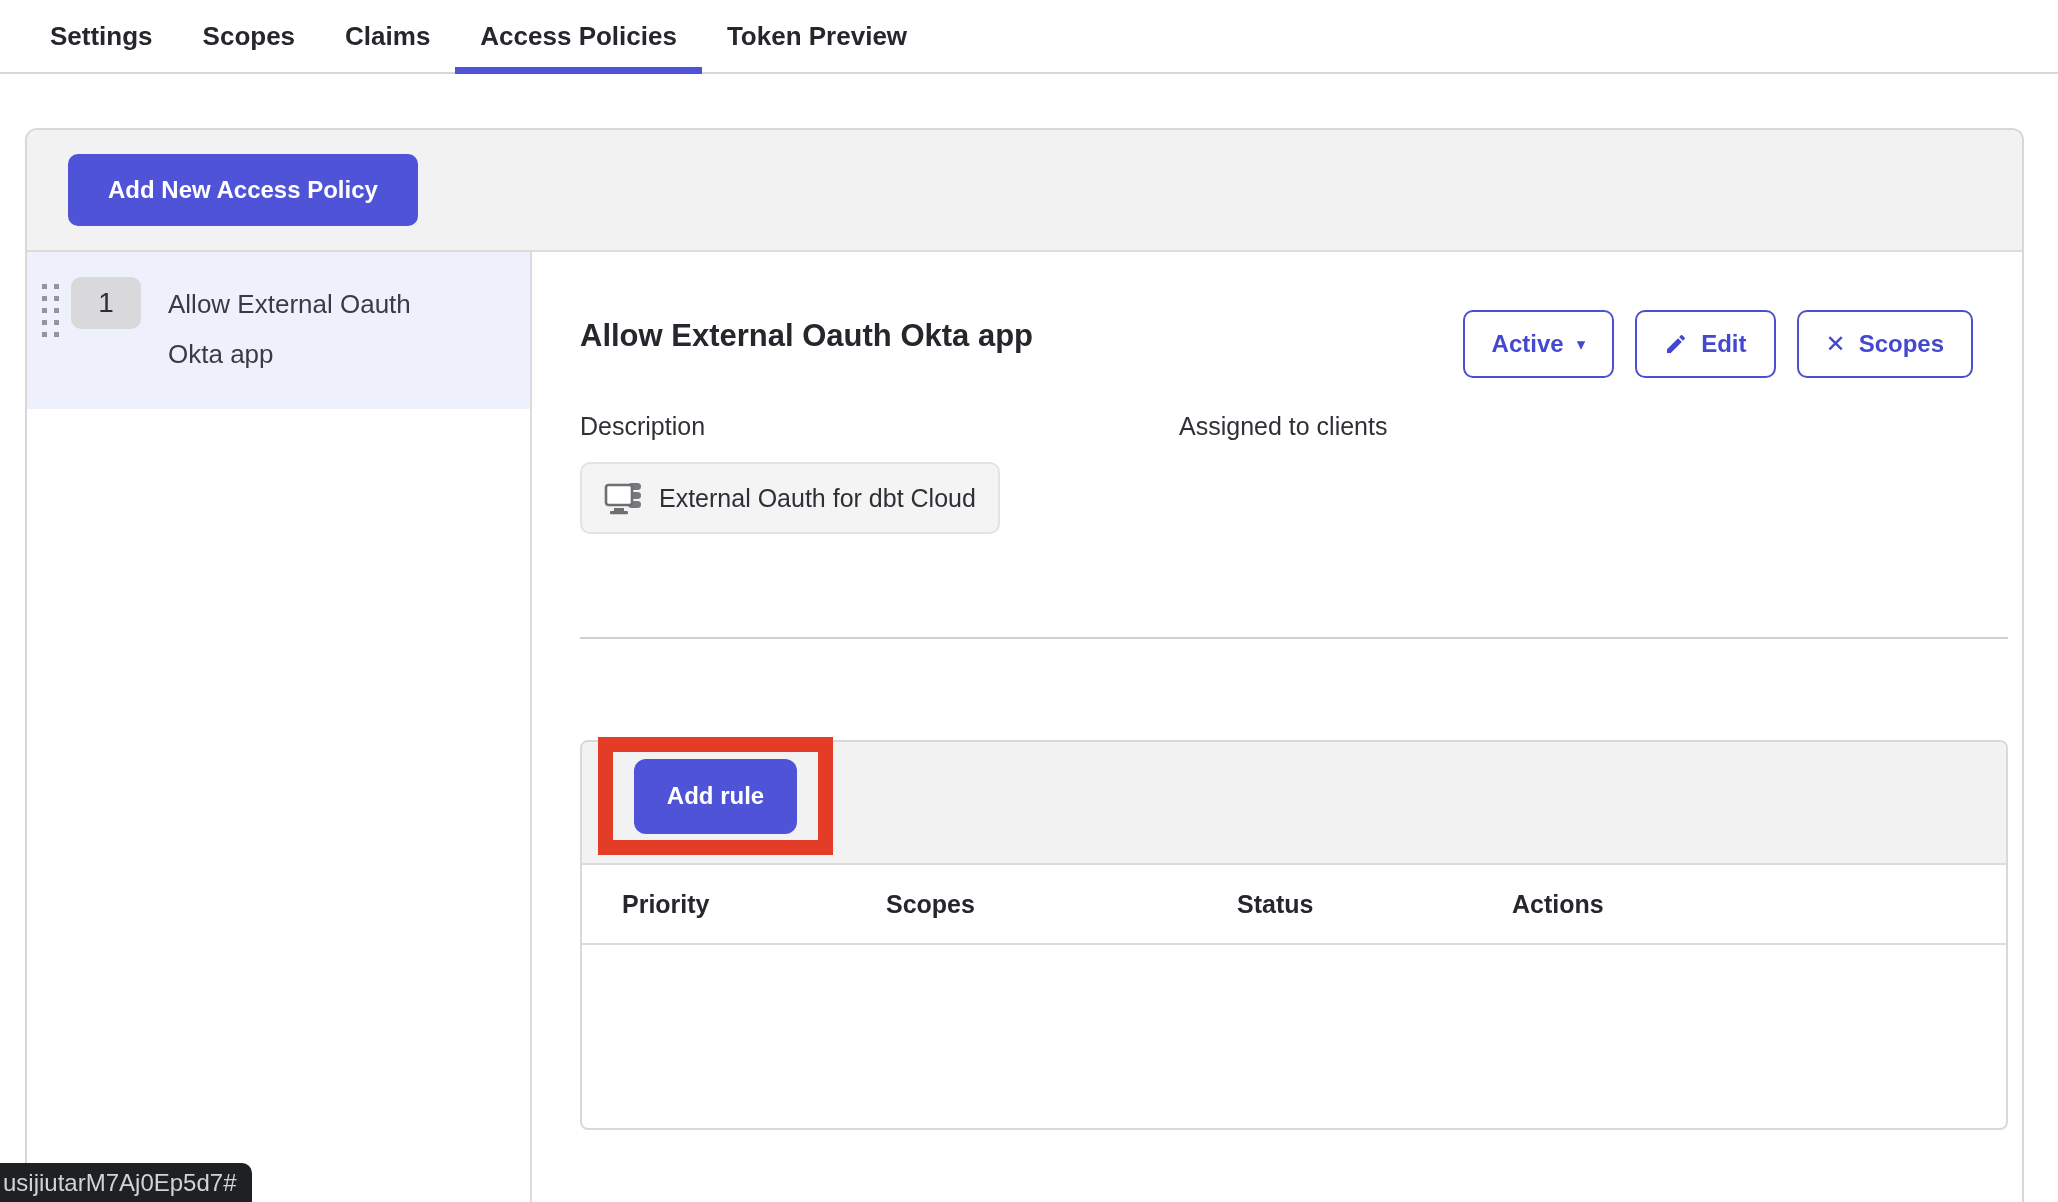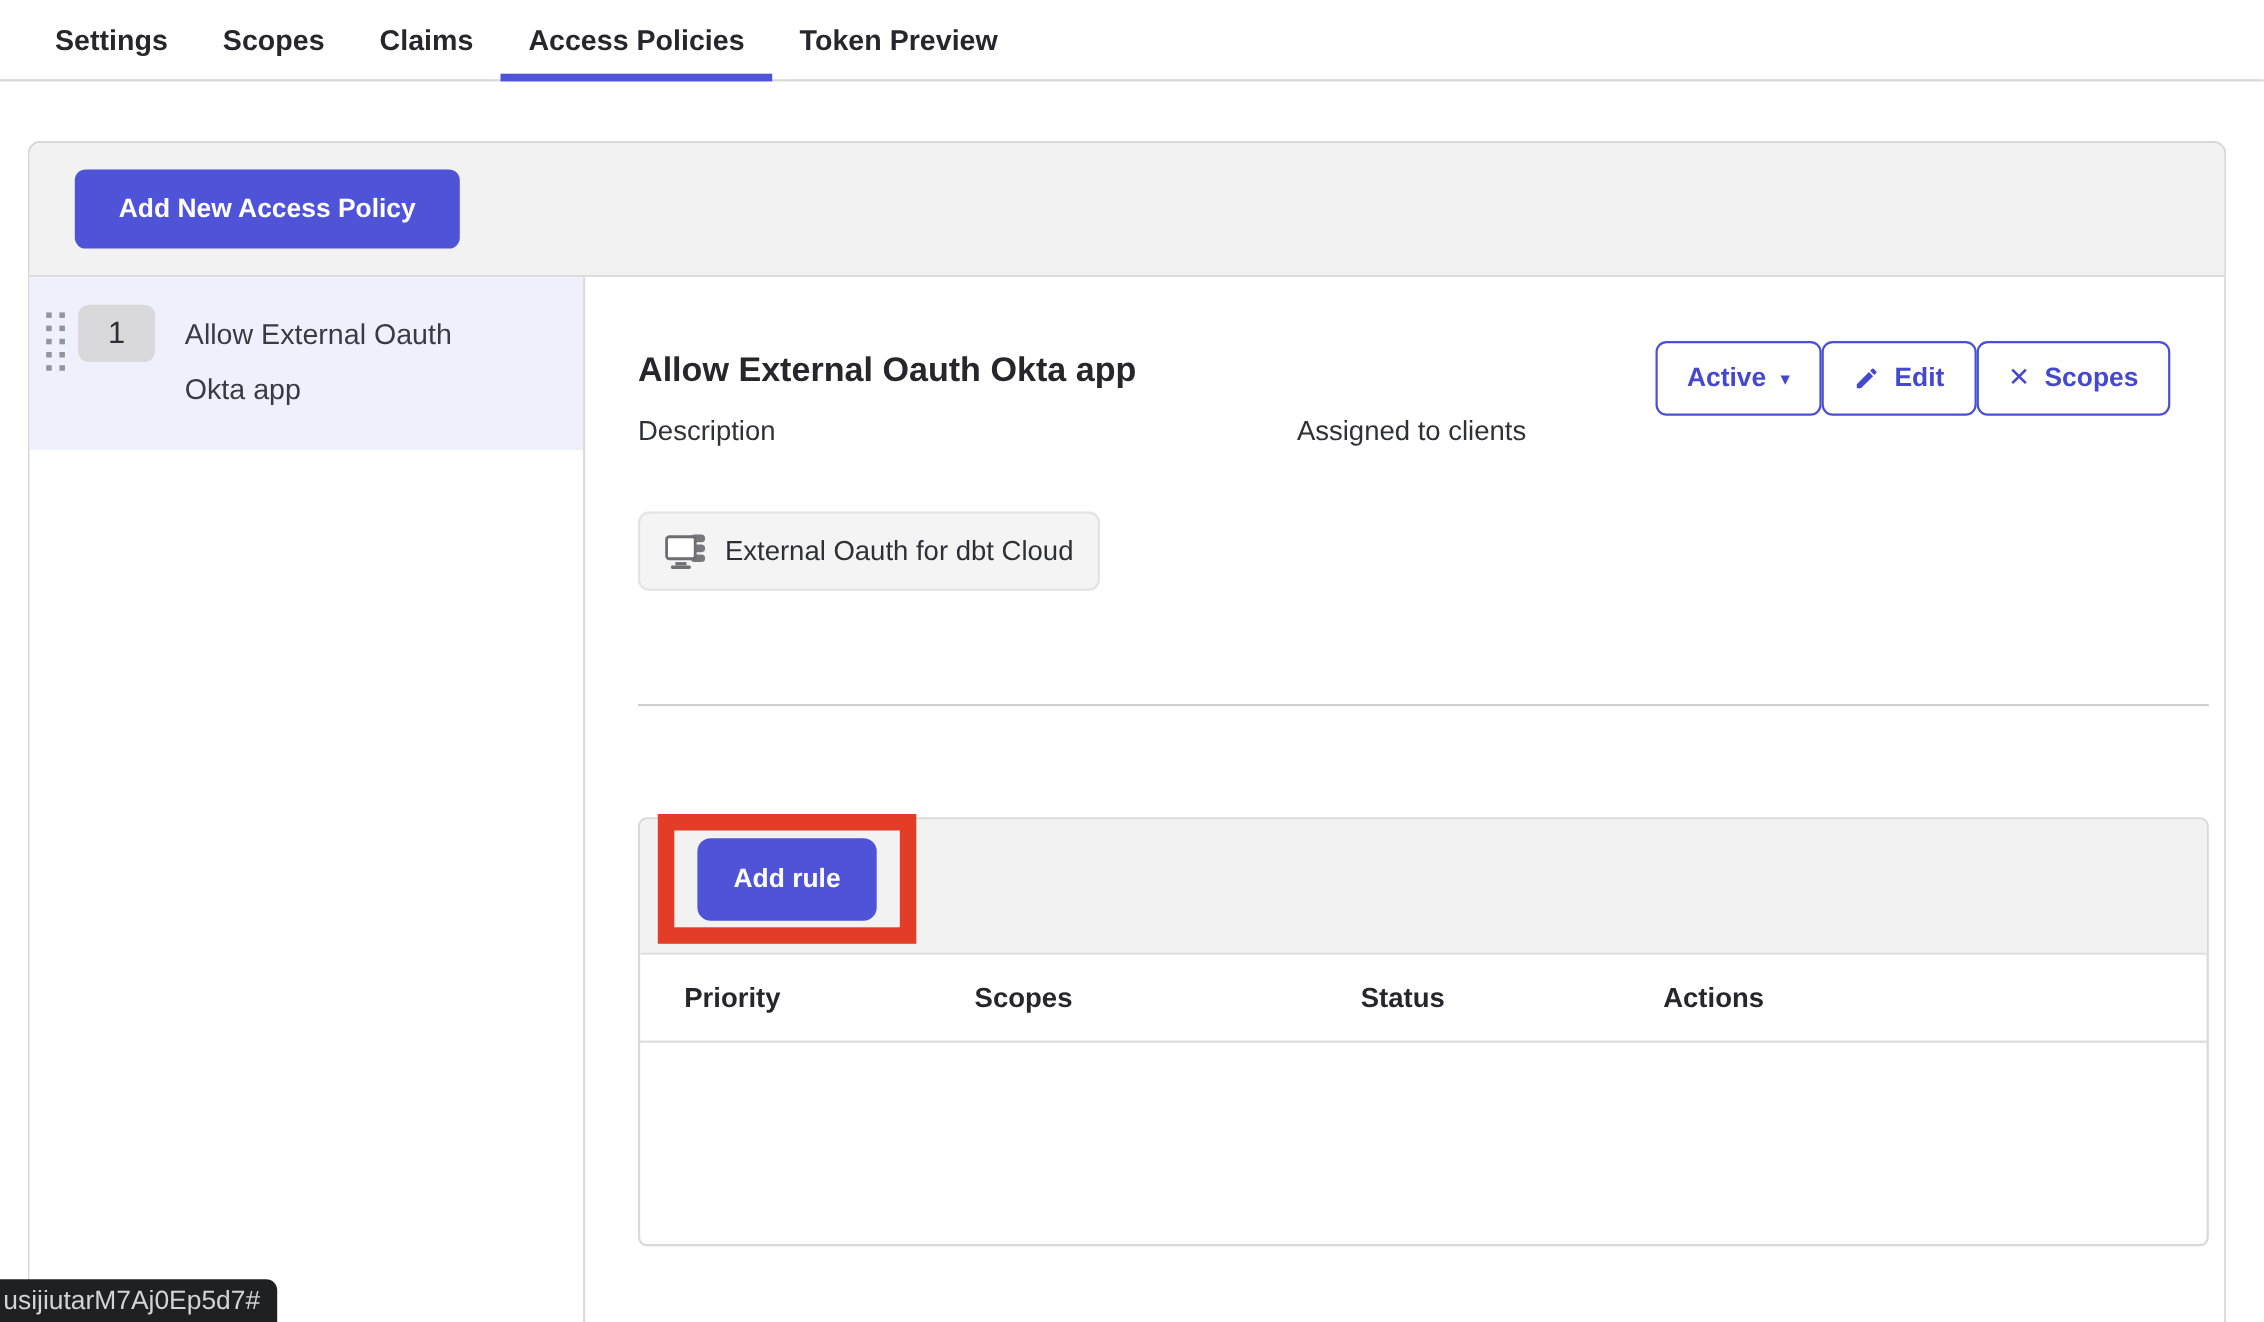--- a/index.html
+++ b/index.html
@@ -65,34 +65,34 @@
   }
   .policy-name { font-size:26px; line-height:50px; color:#3a3a42; max-width:295px; padding-top:2px; }
 
   
   .detail { flex:1; min-width:0; padding:0 14px 0 48px; display:flex; flex-direction:column; }
   .detail-top {
     margin-top:58px; display:flex; align-items:flex-start;
     justify-content:space-between; padding-right:35px;
   }
   .detail-title { margin:0; font-size:31px; font-weight:700; color:#26262c; padding-top:8px; }
-  .btn-row { display:flex; }
+  .btn-row { display:flex; gap:21px; }
   .btn-outline {
     display:inline-flex; align-items:center; gap:13px; height:68px; padding:0 27px;
     border:2.5px solid #4b50d2; border-radius:10px; background:#fff;
     color:#4348cf; font-size:24px; font-weight:700; cursor:pointer;
     font-family:inherit;
   }
   .caret { font-size:17px; line-height:1; }
   .x-glyph { font-size:24px; line-height:1; }
   .pencil-icon svg { width:24px; height:24px; fill:#4348cf; display:block; }
 
   .fields {
     display:grid; grid-template-columns:599px 1fr;
-    row-gap:64px; align-items:start;
+    margin-top:34px; row-gap:27px; align-items:start;
     font-size:25px; color:#303037;
   }
   .chip {
     display:inline-flex; align-items:center; gap:13px; height:72px; padding:0 22px;
     background:#f4f4f5; border:2px solid #e3e3e6; border-radius:10px;
     font-size:25px; color:#2f2f36; margin-top:-6px; cursor:pointer;
     justify-self:start;
   }
   .monitor-icon svg { width:42px; height:34px; display:block; }
 

